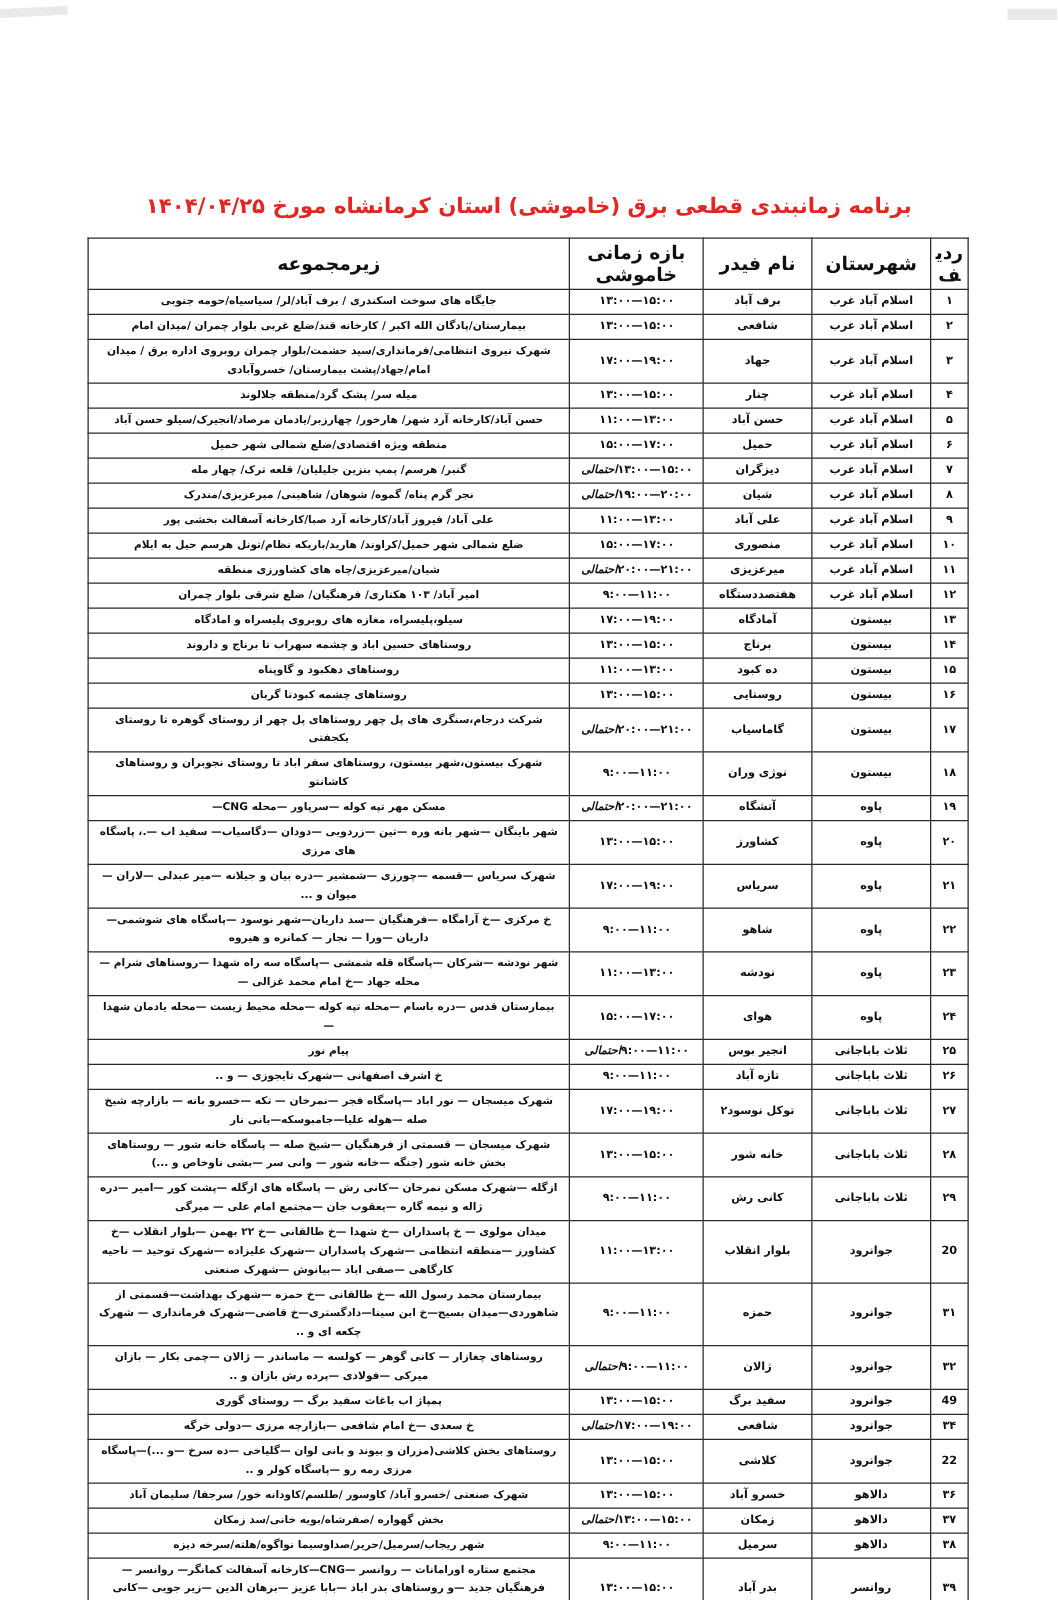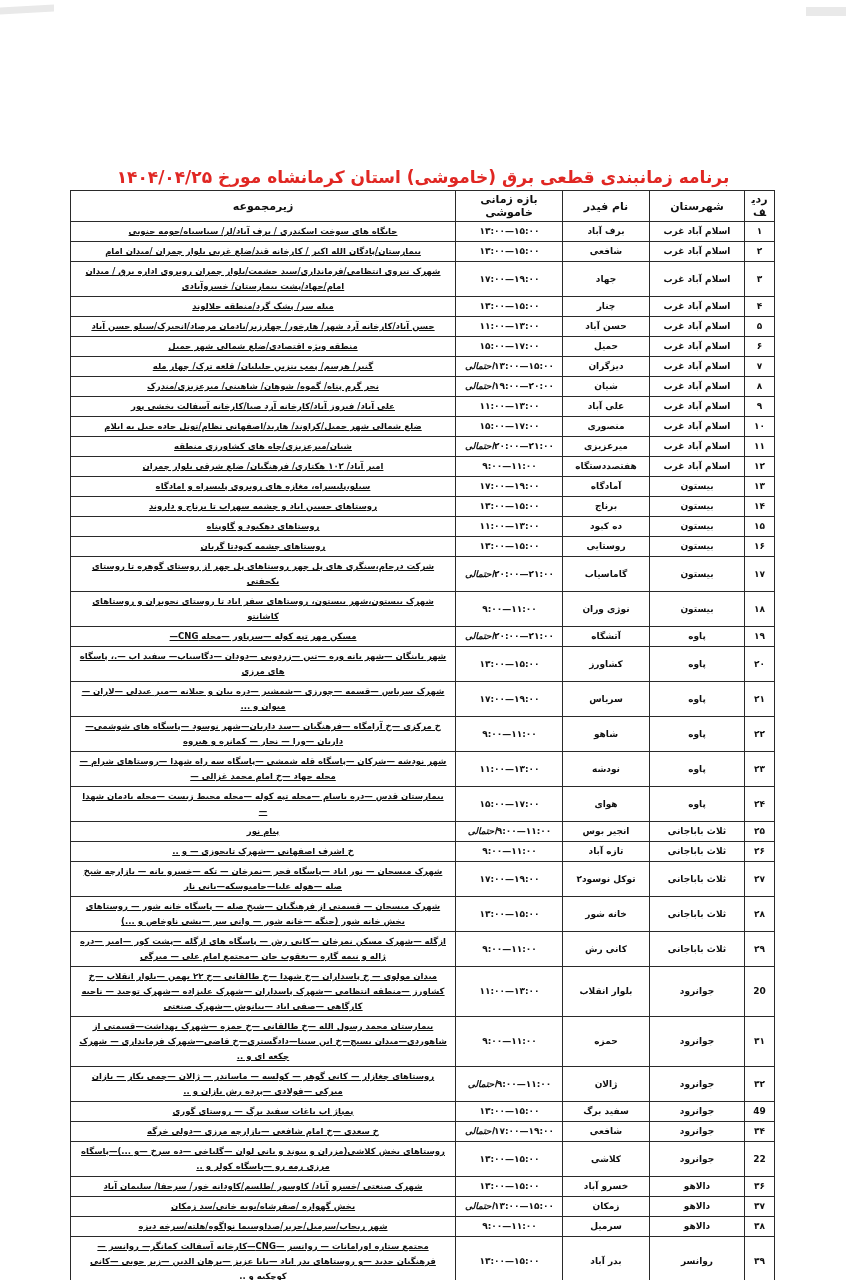--- a/index.html
+++ b/index.html
@@ -1,30 +1,30 @@
 <!DOCTYPE html>
 <html lang="fa"><head>
 <meta charset="utf-8">
 <style>
   html,body { margin:0; padding:0; background:#ffffff; }
   body { width:846px; height:1280px; font-family:"DejaVu Sans", sans-serif; }
   .page { position:relative; width:846px; height:1280px; background:#fff; overflow:hidden; direction:rtl; }
   .artifact { position:absolute; background:#e9e9e9; }
   .artifact.tl { top:6px; left:0; width:54px; height:7px; transform:skewY(-3deg); }
   .artifact.tr { top:7px; right:0; width:40px; height:9px; }
-  .title { position:absolute; top:151px; left:0; right:0; margin:16px; text-align:center;
+  .title { position:absolute; top:151px; left:0; right:0; margin:4px; text-align:center;
            font-size:17px; font-weight:bold; letter-spacing:0; }
   table.sched { position:absolute; top:190px; right:71px; width:704px;
                 border-collapse:collapse; table-layout:fixed; direction:rtl; }
   .sched th, .sched td { border:1px solid #2a2a2a; font-weight:bold; color:#101010;
                          vertical-align:middle; text-align:center; padding:2px 3px;
                          overflow:hidden; word-wrap:break-word; }
-  .sched th { font-size:11px; height:17px;margin-top:20px; }
+  .sched th { font-size:15px; height:17px;margin-top:20px; }
   .sched td { font-size:9px; line-height:15px; }
-  td.c-areas { font-size:8.5px; line-height:15px; padding:2px 6px;text-decoration:underline; }
+  td.c-areas { font-size:8.5px; line-height:15px; padding:2px 6px; }
   td.c-time .t { direction:ltr; unicode-bidi:isolate; white-space:nowrap;text-align:right; }
   td.c-time .n { margin-left:1px;font-style:italic; }
   col.w-no { width:30px; } col.w-county { width:95px; } col.w-feeder { width:87px; }
   col.w-time { width:107px; } col.w-areas { width:385px; }
 </style>
 </head>
 <body>
 
 <div class="page">
   <div class="artifact tl"></div>
@@ -120,21 +120,21 @@
     <td class="c-feeder">علی آباد</td>
     <td class="c-time"><span class="t">۱۱:۰۰—۱۳:۰۰</span><span class="n"></span></td>
     <td class="c-areas">علی آباد/ فیروز آباد/کارخانه آرد صبا/کارخانه آسفالت بخشی پور</td>
   </tr>
 
   <tr>
     <td class="c-no">۱۰</td>
     <td class="c-county">اسلام آباد غرب</td>
     <td class="c-feeder">منصوری</td>
     <td class="c-time"><span class="t">۱۵:۰۰—۱۷:۰۰</span><span class="n"></span></td>
-    <td class="c-areas">ضلع شمالی شهر حمیل/کراوند/ هارید/اصفهانی نظام/تونل جاده حیل به ایلام</td>
+    <td class="c-areas">ضلع شمالی شهر حمیل/کراوند/ هارید/باریکه نظام/تونل هرسم حیل به ایلام</td>
   </tr>
 
   <tr>
     <td class="c-no">۱۱</td>
     <td class="c-county">اسلام آباد غرب</td>
     <td class="c-feeder">میرعزیزی</td>
     <td class="c-time"><span class="t">۲۰:۰۰—۲۱:۰۰</span><span class="n">احتمالی</span></td>
     <td class="c-areas">شیان/میرعزیزی/چاه های کشاورزی منطقه</td>
   </tr>
 

